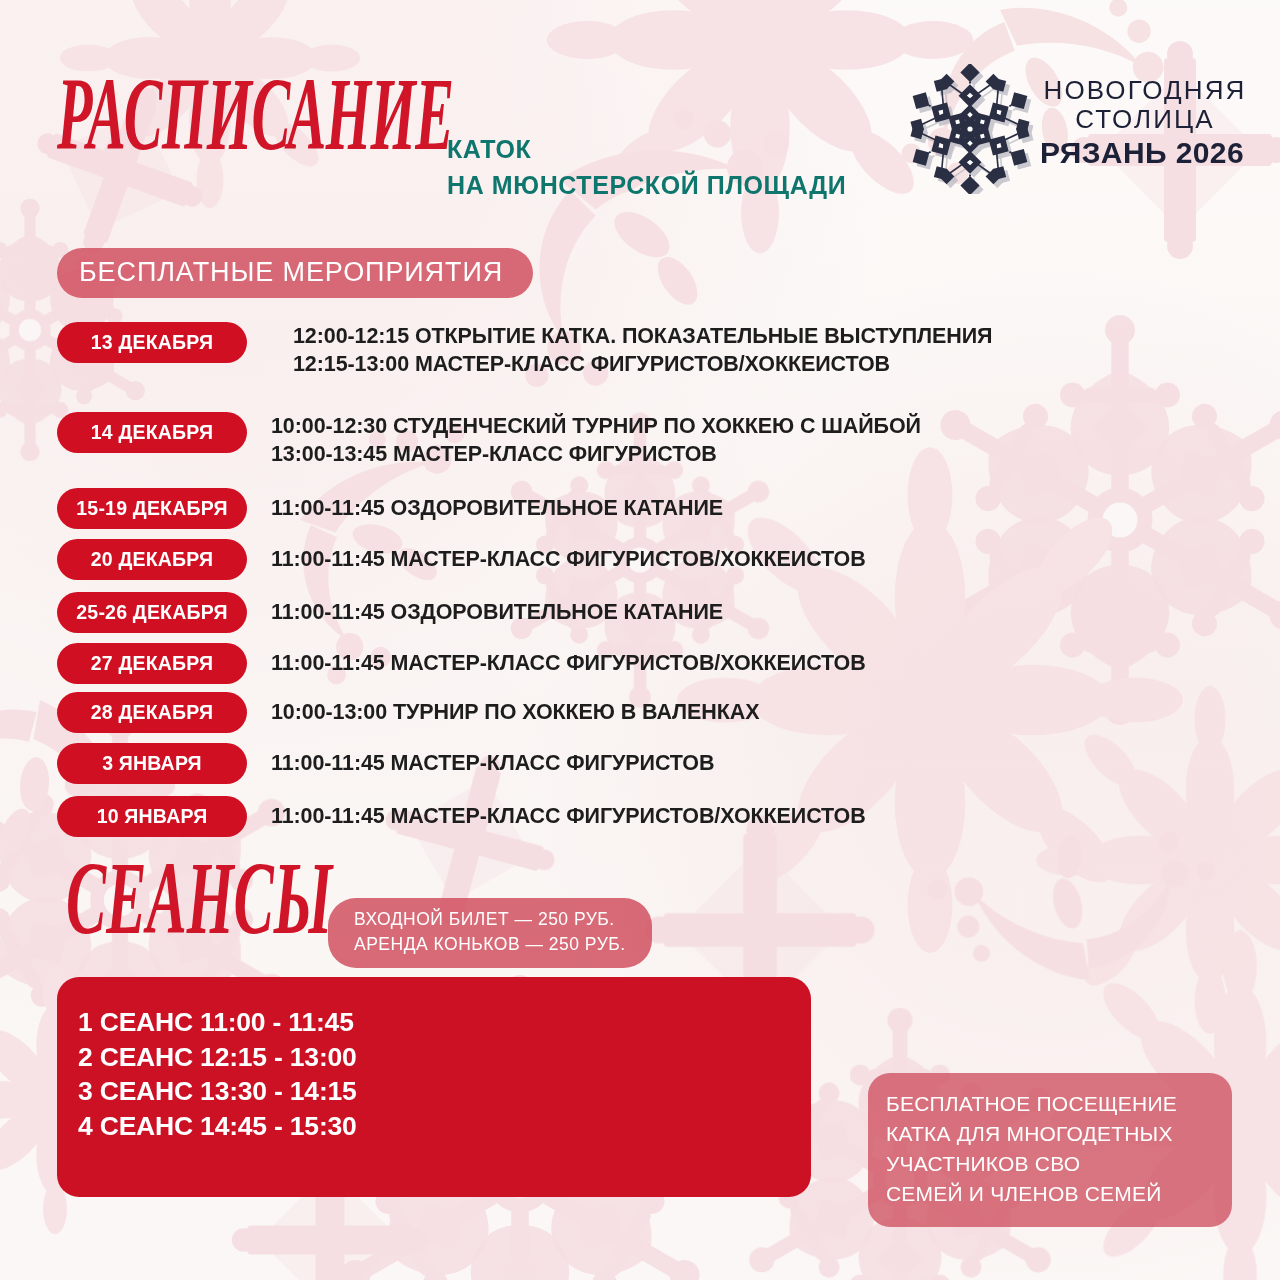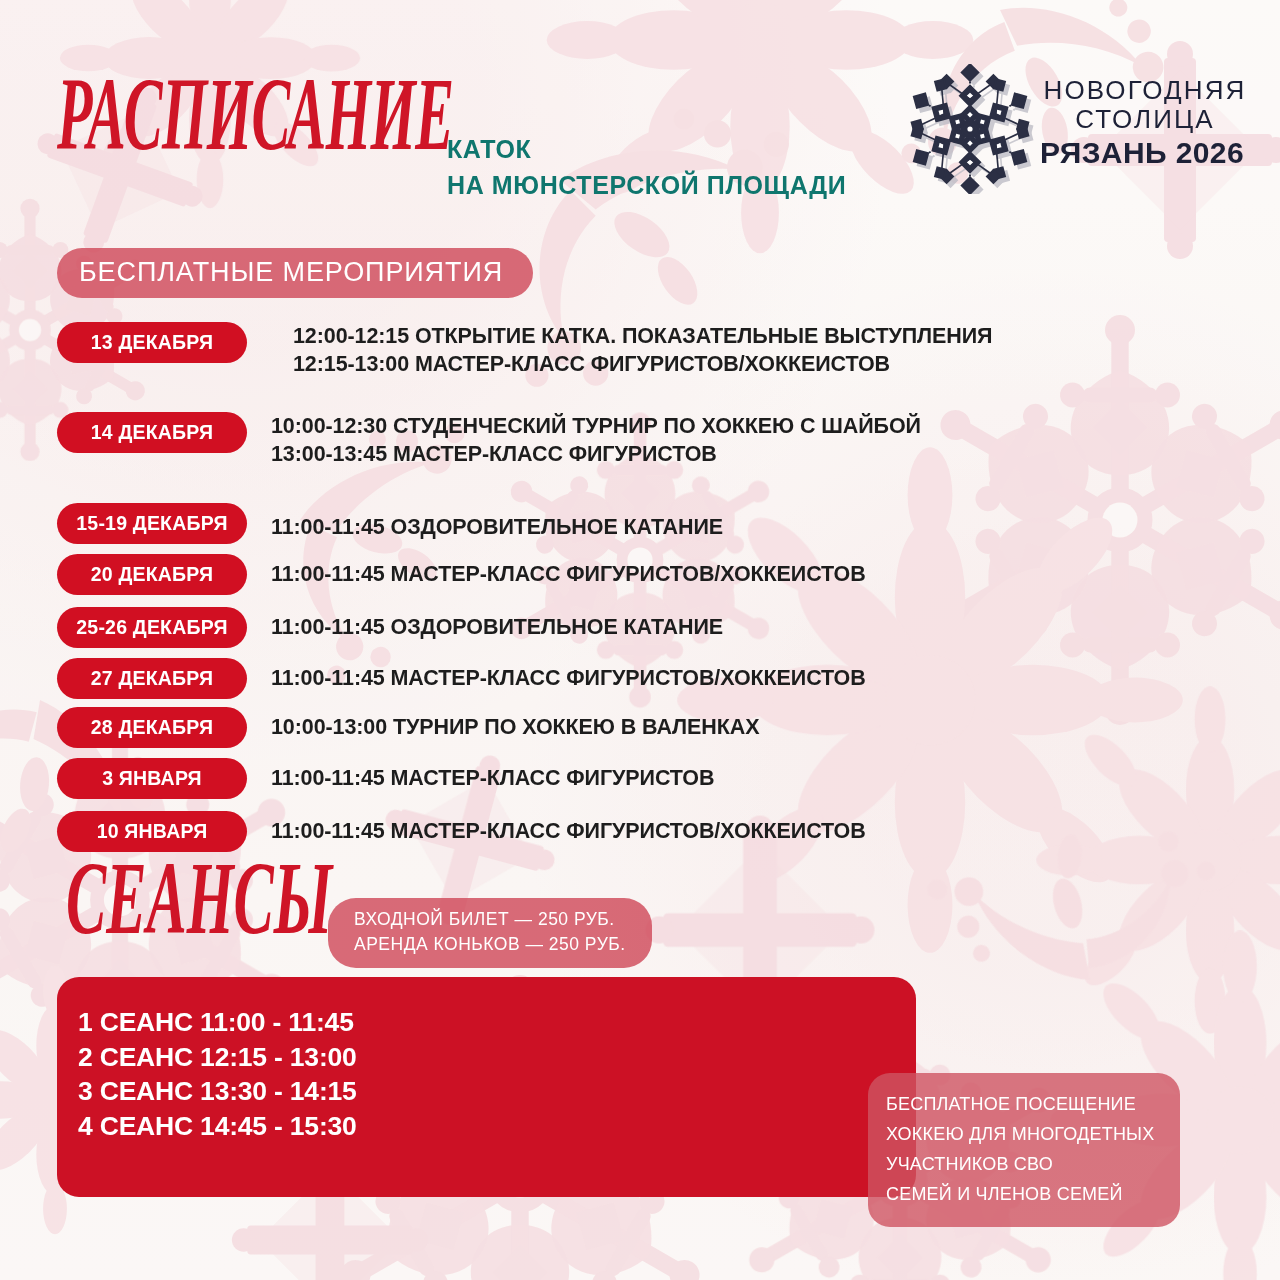--- a/index.html
+++ b/index.html
@@ -71,33 +71,33 @@
     font-size:104px;line-height:104px;font-weight:700;font-style:italic;
     color:#cf1527;transform:scaleX(.58);transform-origin:left top;white-space:nowrap;
   }
   .price-pill{
     position:absolute;left:328px;top:898px;
     padding:9px 26px 11px 26px;border-radius:28px;
     background:rgba(206,70,86,.80);color:#fff;
     font-size:17.5px;line-height:25px;font-weight:400;letter-spacing:.5px;white-space:nowrap;
   }
   .sessions{
-    position:absolute;left:57px;top:977px;width:859px;height:220px;
+    position:absolute;left:57px;top:977px;width:754px;height:220px;
     background:#cc1125;border-radius:22px;
   }
   .sess-col{position:absolute;color:#fff;font-size:26.5px;line-height:34.5px;font-weight:700;white-space:nowrap;letter-spacing:-.2px;}
   .sess-col.a{left:21px;top:28px;}
   .sess-col.b{left:368px;top:10px;}
   .sess-col .ln{display:block;}
 
   .free-visit{
-    position:absolute;left:868px;top:1073px;width:312px;
+    position:absolute;left:868px;top:1073px;width:364px;
     padding:16px 0 18px 18px;box-sizing:border-box;border-radius:22px;
     background:rgba(206,84,98,.80);color:#fff;
-    font-size:18px;line-height:30px;font-weight:400;letter-spacing:.2px;
+    font-size:21px;line-height:30px;font-weight:400;letter-spacing:.2px;
   }
   .free-visit .ln{display:block;white-space:nowrap;}
 </style>
 </head>
 <body>
 
 <div id="poster">
 
   <div class="bg-wash"></div>
   <svg class="bg-layer" viewBox="0 0 1280 1280" xmlns="http://www.w3.org/2000/svg" aria-hidden="true">
@@ -259,21 +259,21 @@
           <span class="ln">12:15-13:00 МАСТЕР-КЛАСС ФИГУРИСТОВ/ХОККЕИСТОВ</span>
         </div>
       </div>
       <div class="row" style="margin-top: 34px;">
         <div class="datepill">14 ДЕКАБРЯ</div>
         <div class="evt">
           <span class="ln">10:00-12:30 СТУДЕНЧЕСКИЙ ТУРНИР ПО ХОККЕЮ С ШАЙБОЙ</span>
           <span class="ln">13:00-13:45 МАСТЕР-КЛАСС ФИГУРИСТОВ</span>
         </div>
       </div>
-      <div class="row" style="margin-top: 35px; align-items: center;">
+      <div class="row" style="margin-top: 20px;">
         <div class="datepill">15-19 ДЕКАБРЯ</div>
         <div class="evt" style="padding-top: 6px;">
           <span class="ln">11:00-11:45 ОЗДОРОВИТЕЛЬНОЕ КАТАНИЕ</span>
         </div>
       </div>
       <div class="row" style="margin-top: 10px;">
         <div class="datepill">20 ДЕКАБРЯ</div>
         <div class="evt" style="padding-top: 6px;">
           <span class="ln">11:00-11:45 МАСТЕР-КЛАСС ФИГУРИСТОВ/ХОККЕИСТОВ</span>
         </div>
@@ -321,18 +321,18 @@
     <div class="sess-col a" id="sess-left">
         <span class="ln">1 СЕАНС 11:00 - 11:45</span>
         <span class="ln">2 СЕАНС 12:15 - 13:00</span>
         <span class="ln">3 СЕАНС 13:30 - 14:15</span>
         <span class="ln">4 СЕАНС 14:45 - 15:30</span>
       </div>
   </div>
 
   <div class="free-visit" id="free-visit">
       <span class="ln">БЕСПЛАТНОЕ ПОСЕЩЕНИЕ</span>
-      <span class="ln">ХОККЕЮ ДЛЯ МНОГОДЕТНЫХ</span>
+      <span class="ln">КАТКА ДЛЯ МНОГОДЕТНЫХ</span>
       <span class="ln">УЧАСТНИКОВ СВО</span>
       <span class="ln">СЕМЕЙ И ЧЛЕНОВ СЕМЕЙ</span>
     </div>
 
 </div>
 
 </body></html>

